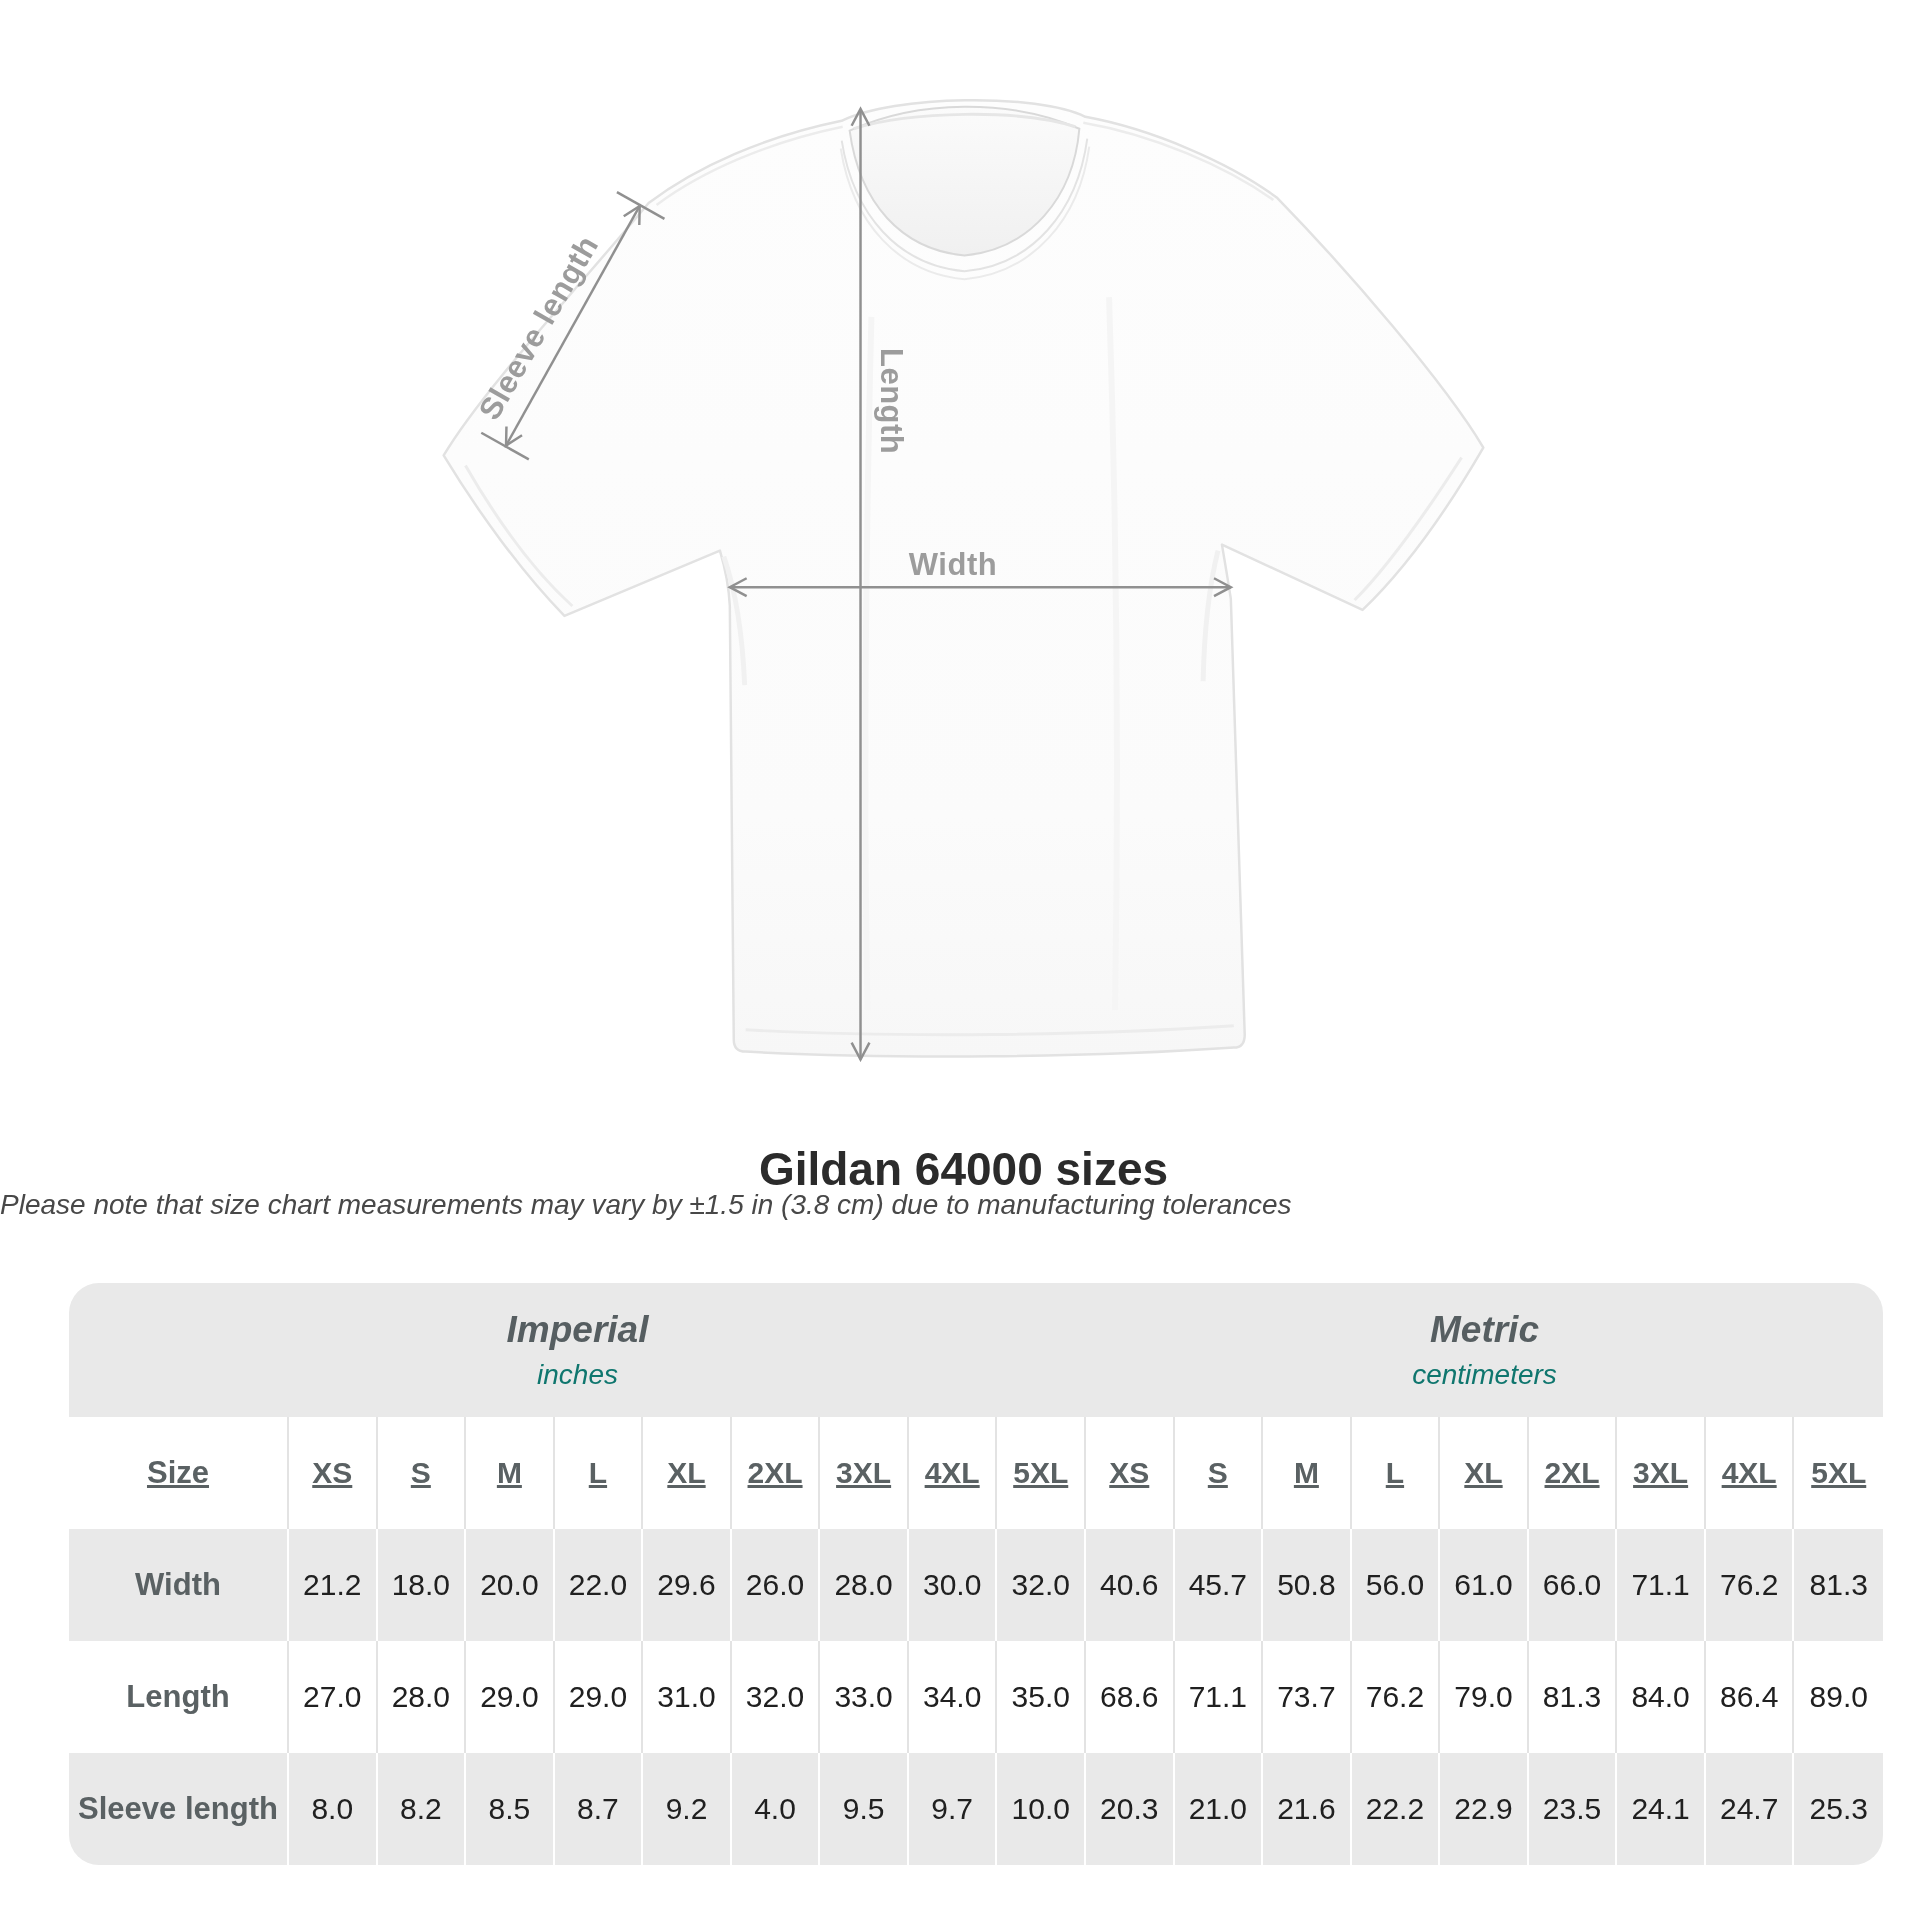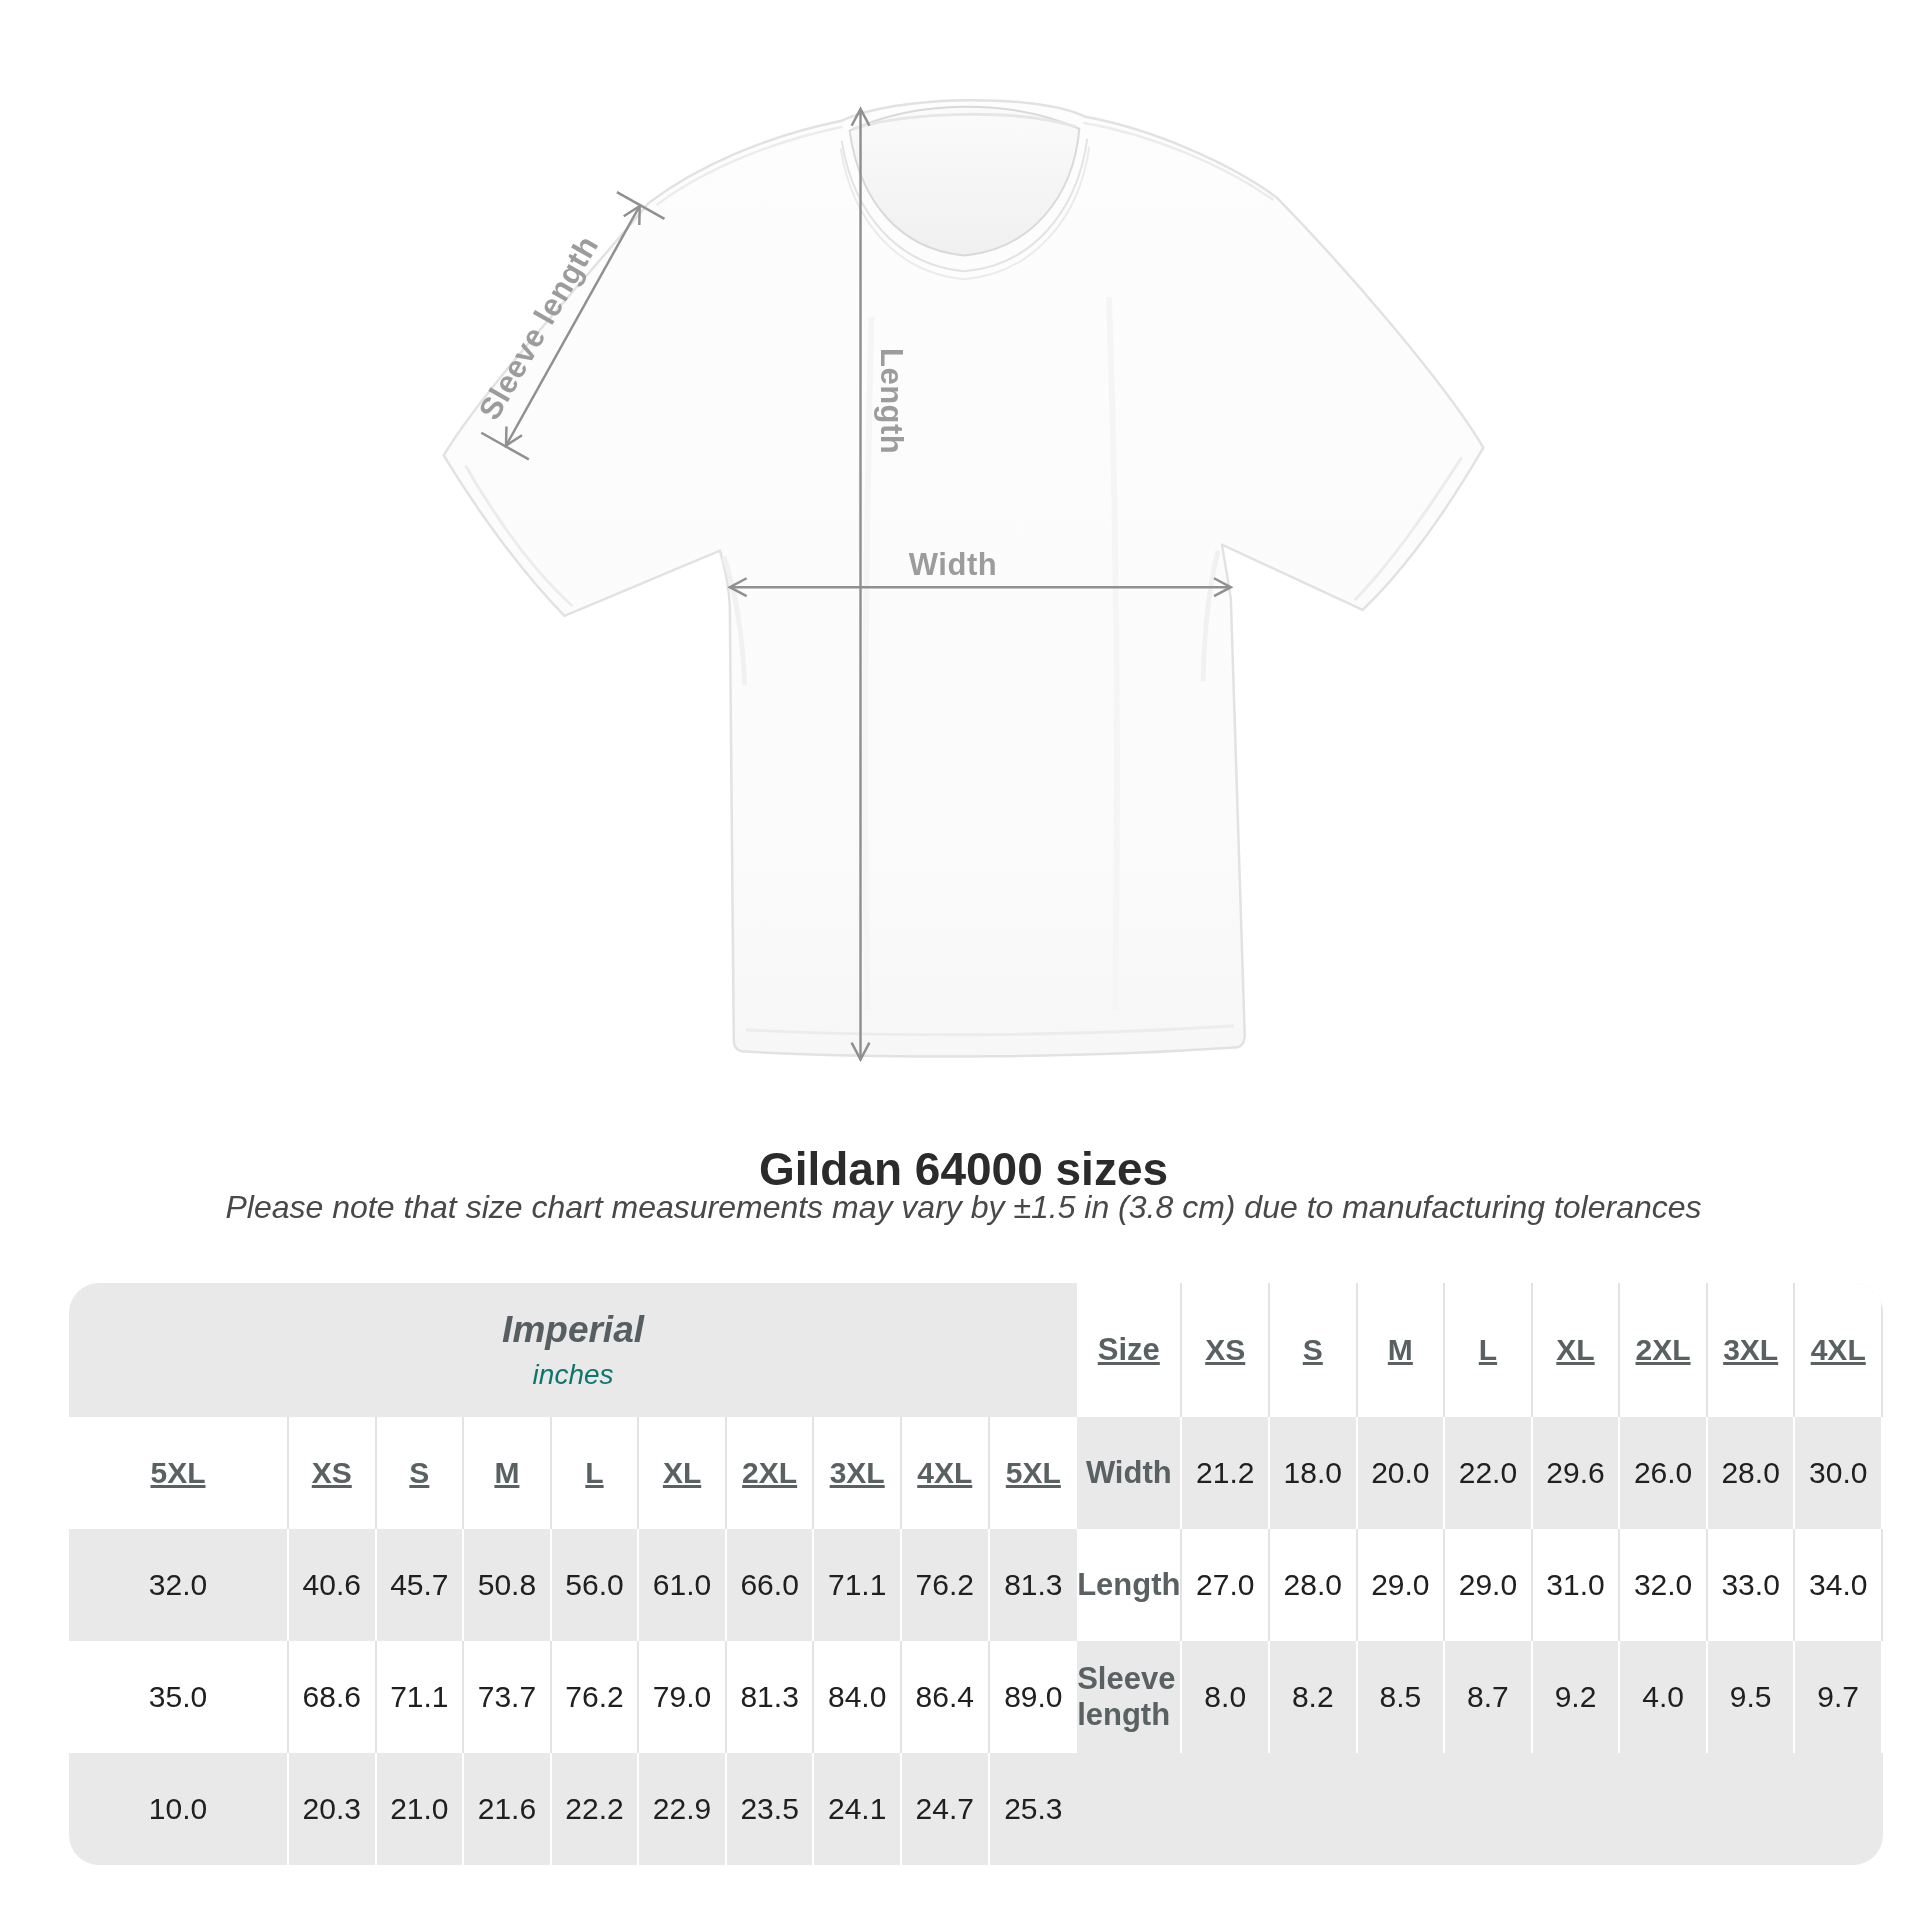--- a/index.html
+++ b/index.html
@@ -9,21 +9,21 @@
   
   .figure{position:absolute;left:0;top:0;width:1927px;height:1109px;}
   .figure svg{position:absolute;left:0;top:0;}
   .mlabel{position:absolute;font-weight:bold;color:#9c9c9c;font-size:31px;letter-spacing:0.5px;white-space:nowrap;}
   .mlabel.sleeve{left:539px;top:328px;transform:translate(-50%,-50%) rotate(-60deg);}
   .mlabel.length{left:873px;top:348px;writing-mode:vertical-rl;}
   .mlabel.width{left:953px;top:565px;transform:translate(-50%,-50%);}
 
   
   .title{position:absolute;left:0;right:0;top:1130px;text-align:center;font-size:46px;font-weight:bold;color:#2b2b2b;margin-top:12px;}
-  .subtitle{position:absolute;left:0;right:0;top:1189px;text-align:center;font-size:32px;font-style:italic;color:#484848;}
+  .subtitle{position:absolute;left:0;right:0;top:1189px;font-size:28px;font-style:italic;color:#484848;}
 
   
   .size-table{
     position:absolute;left:69px;top:1283px;width:1814px;height:582px;
     background:#e9e9e9;border-radius:30px;overflow:hidden;
     display:grid;grid-template-columns:220px repeat(18,1fr);
     grid-template-rows:134px repeat(4,1fr);
   }
   .cell{display:flex;align-items:center;justify-content:center;font-size:30px;color:#202020;}
   .cell.w{background:#ffffff;border-right:2px solid #e3e3e3;}
@@ -115,20 +115,24 @@
     <div class="mlabel width">Width</div>
   </div>
 
   <div class="title">Gildan 64000 sizes</div>
   <div class="subtitle">Please note that size chart measurements may vary by ±1.5 in (3.8 cm) due to manufacturing tolerances</div>
 
   <div class="size-table" id="grid">
     <div class="cell group" style="grid-column:1/11">
       <div class="gl">Imperial</div>
       <div class="gs">inches</div>
+    </div>
+    <div class="cell group" style="grid-column:11/20">
+      <div class="gl">Metric</div>
+      <div class="gs">centimeters</div>
     </div>
 
   <div class="cell w hdr lab">Size</div>
       <div class="cell w hdr">XS</div>
       <div class="cell w hdr">S</div>
       <div class="cell w hdr">M</div>
       <div class="cell w hdr">L</div>
       <div class="cell w hdr">XL</div>
       <div class="cell w hdr">2XL</div>
       <div class="cell w hdr">3XL</div>

